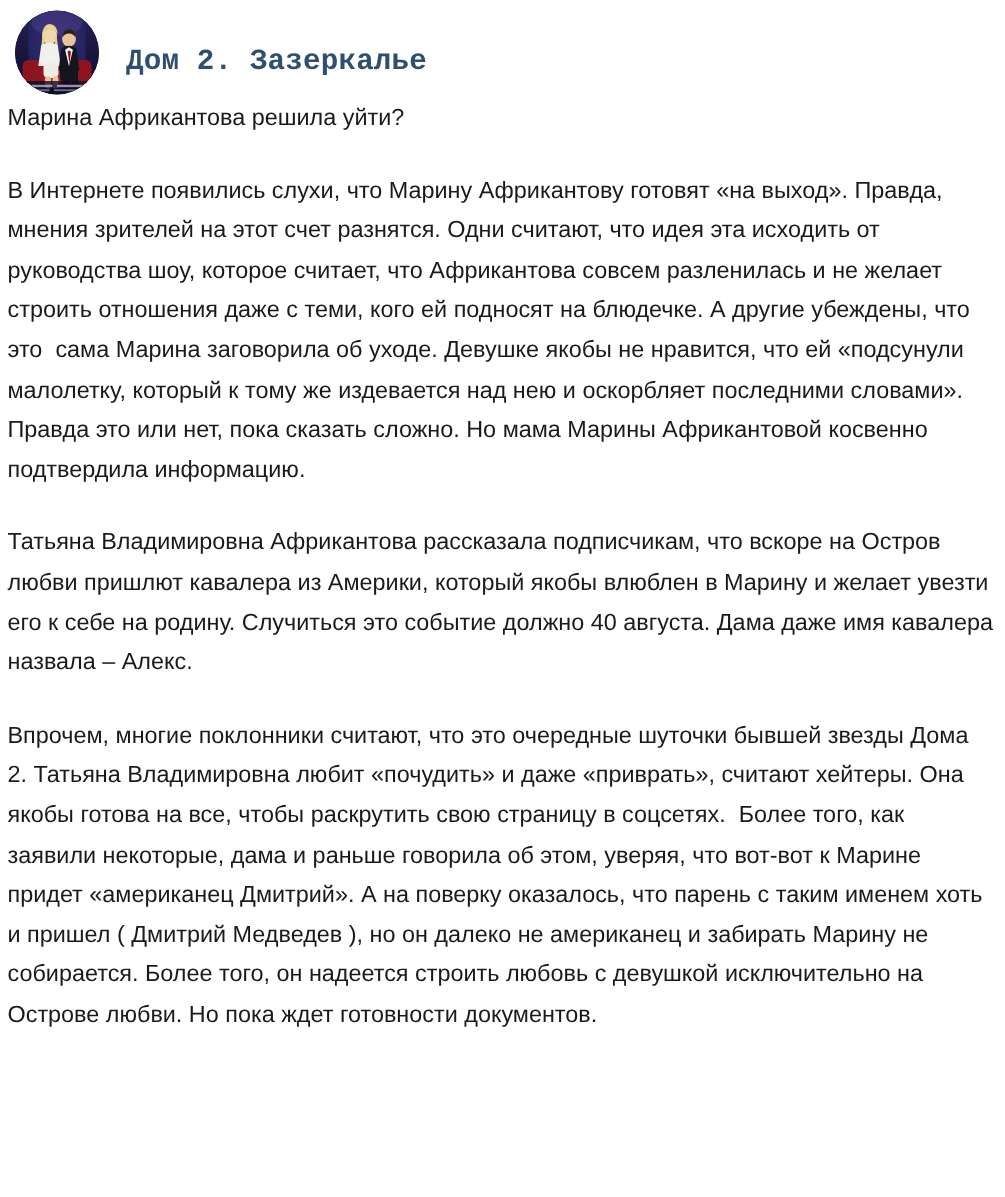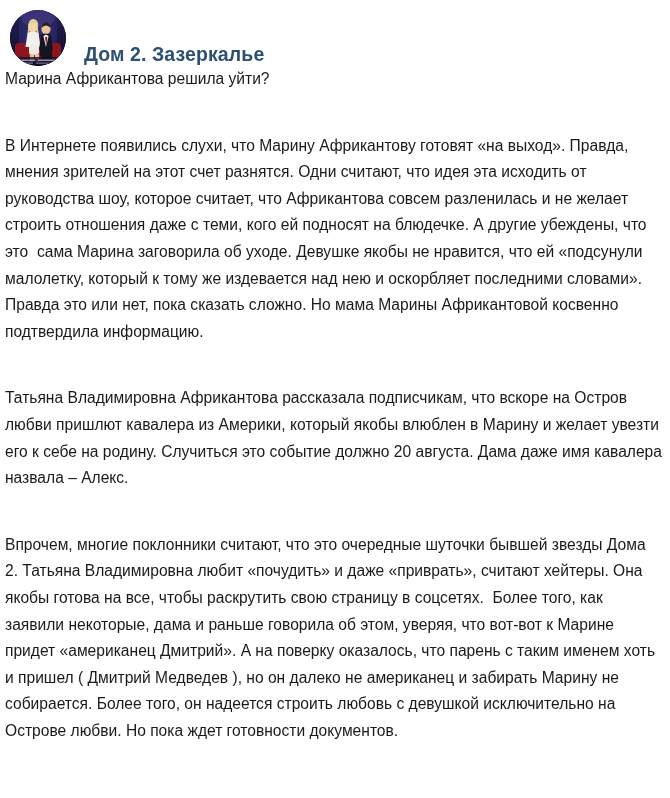--- a/index.html
+++ b/index.html
@@ -18,23 +18,24 @@
     width: 670px;
     height: 798px;
     position: relative;
     background: #ffffff;
   }
 
   
   .header {
     height: 66px;
     display: flex;
-    align-items: flex-end;
+    align-items: center;
     padding-left: 10px;
     box-sizing: border-box;
+    font-family: Liberation Mono, monospace;
   }
 
   .avatar {
     width: 56px;
     height: 56px;
     margin-top: 3px;
     border-radius: 50%;
     overflow: hidden;
     flex: 0 0 auto;
     position: relative;
@@ -63,21 +64,21 @@
     font-size: 15.6px;
     line-height: 26.6px;
     color: #1a1a1a;
     margin: 0;
     text-align: left;
     white-space: pre-wrap;
     word-spacing: 0px;
   }
 
   .para + .para {
-    margin-top: 40px;
+    margin-top: 22px;
   }
 </style>
 </head>
 <body>
 
 <div class="page">
 
   <div class="header">
 
     <div class="avatar">
@@ -133,17 +134,17 @@
         </g>
       </svg>
     </div>
 
     <div class="header-title">Дом 2. Зазеркалье</div>
   </div>
 
   <div class="article">
     <p class="para">Марина Африкантова решила уйти?</p>
     <p class="para">В Интернете появились слухи, что Марину Африкантову готовят «на выход». Правда, мнения зрителей на этот счет разнятся. Одни считают, что идея эта исходить от руководства шоу, которое считает, что Африкантова совсем разленилась и не желает строить отношения даже с теми, кого ей подносят на блюдечке. А другие убеждены, что это  сама Марина заговорила об уходе. Девушке якобы не нравится, что ей «подсунули малолетку, который к тому же издевается над нею и оскорбляет последними словами». Правда это или нет, пока сказать сложно. Но мама Марины Африкантовой косвенно подтвердила информацию.</p>
-    <p class="para">Татьяна Владимировна Африкантова рассказала подписчикам, что вскоре на Остров любви пришлют кавалера из Америки, который якобы влюблен в Марину и желает увезти его к себе на родину. Случиться это событие должно 20 августа. Дама даже имя кавалера назвала – Алекс.</p>
+    <p class="para">Татьяна Владимировна Африкантова рассказала подписчикам, что вскоре на Остров любви пришлют кавалера из Америки, который якобы влюблен в Марину и желает увезти его к себе на родину. Случиться это событие должно 40 августа. Дама даже имя кавалера назвала – Алекс.</p>
     <p class="para">Впрочем, многие поклонники считают, что это очередные шуточки бывшей звезды Дома 2. Татьяна Владимировна любит «почудить» и даже «приврать», считают хейтеры. Она якобы готова на все, чтобы раскрутить свою страницу в соцсетях.  Более того, как заявили некоторые, дама и раньше говорила об этом, уверяя, что вот-вот к Марине придет «американец Дмитрий». А на поверку оказалось, что парень с таким именем хоть и пришел ( Дмитрий Медведев ), но он далеко не американец и забирать Марину не собирается. Более того, он надеется строить любовь с девушкой исключительно на Острове любви. Но пока ждет готовности документов.</p>
   </div>
 
 </div>
 
 </body></html>

